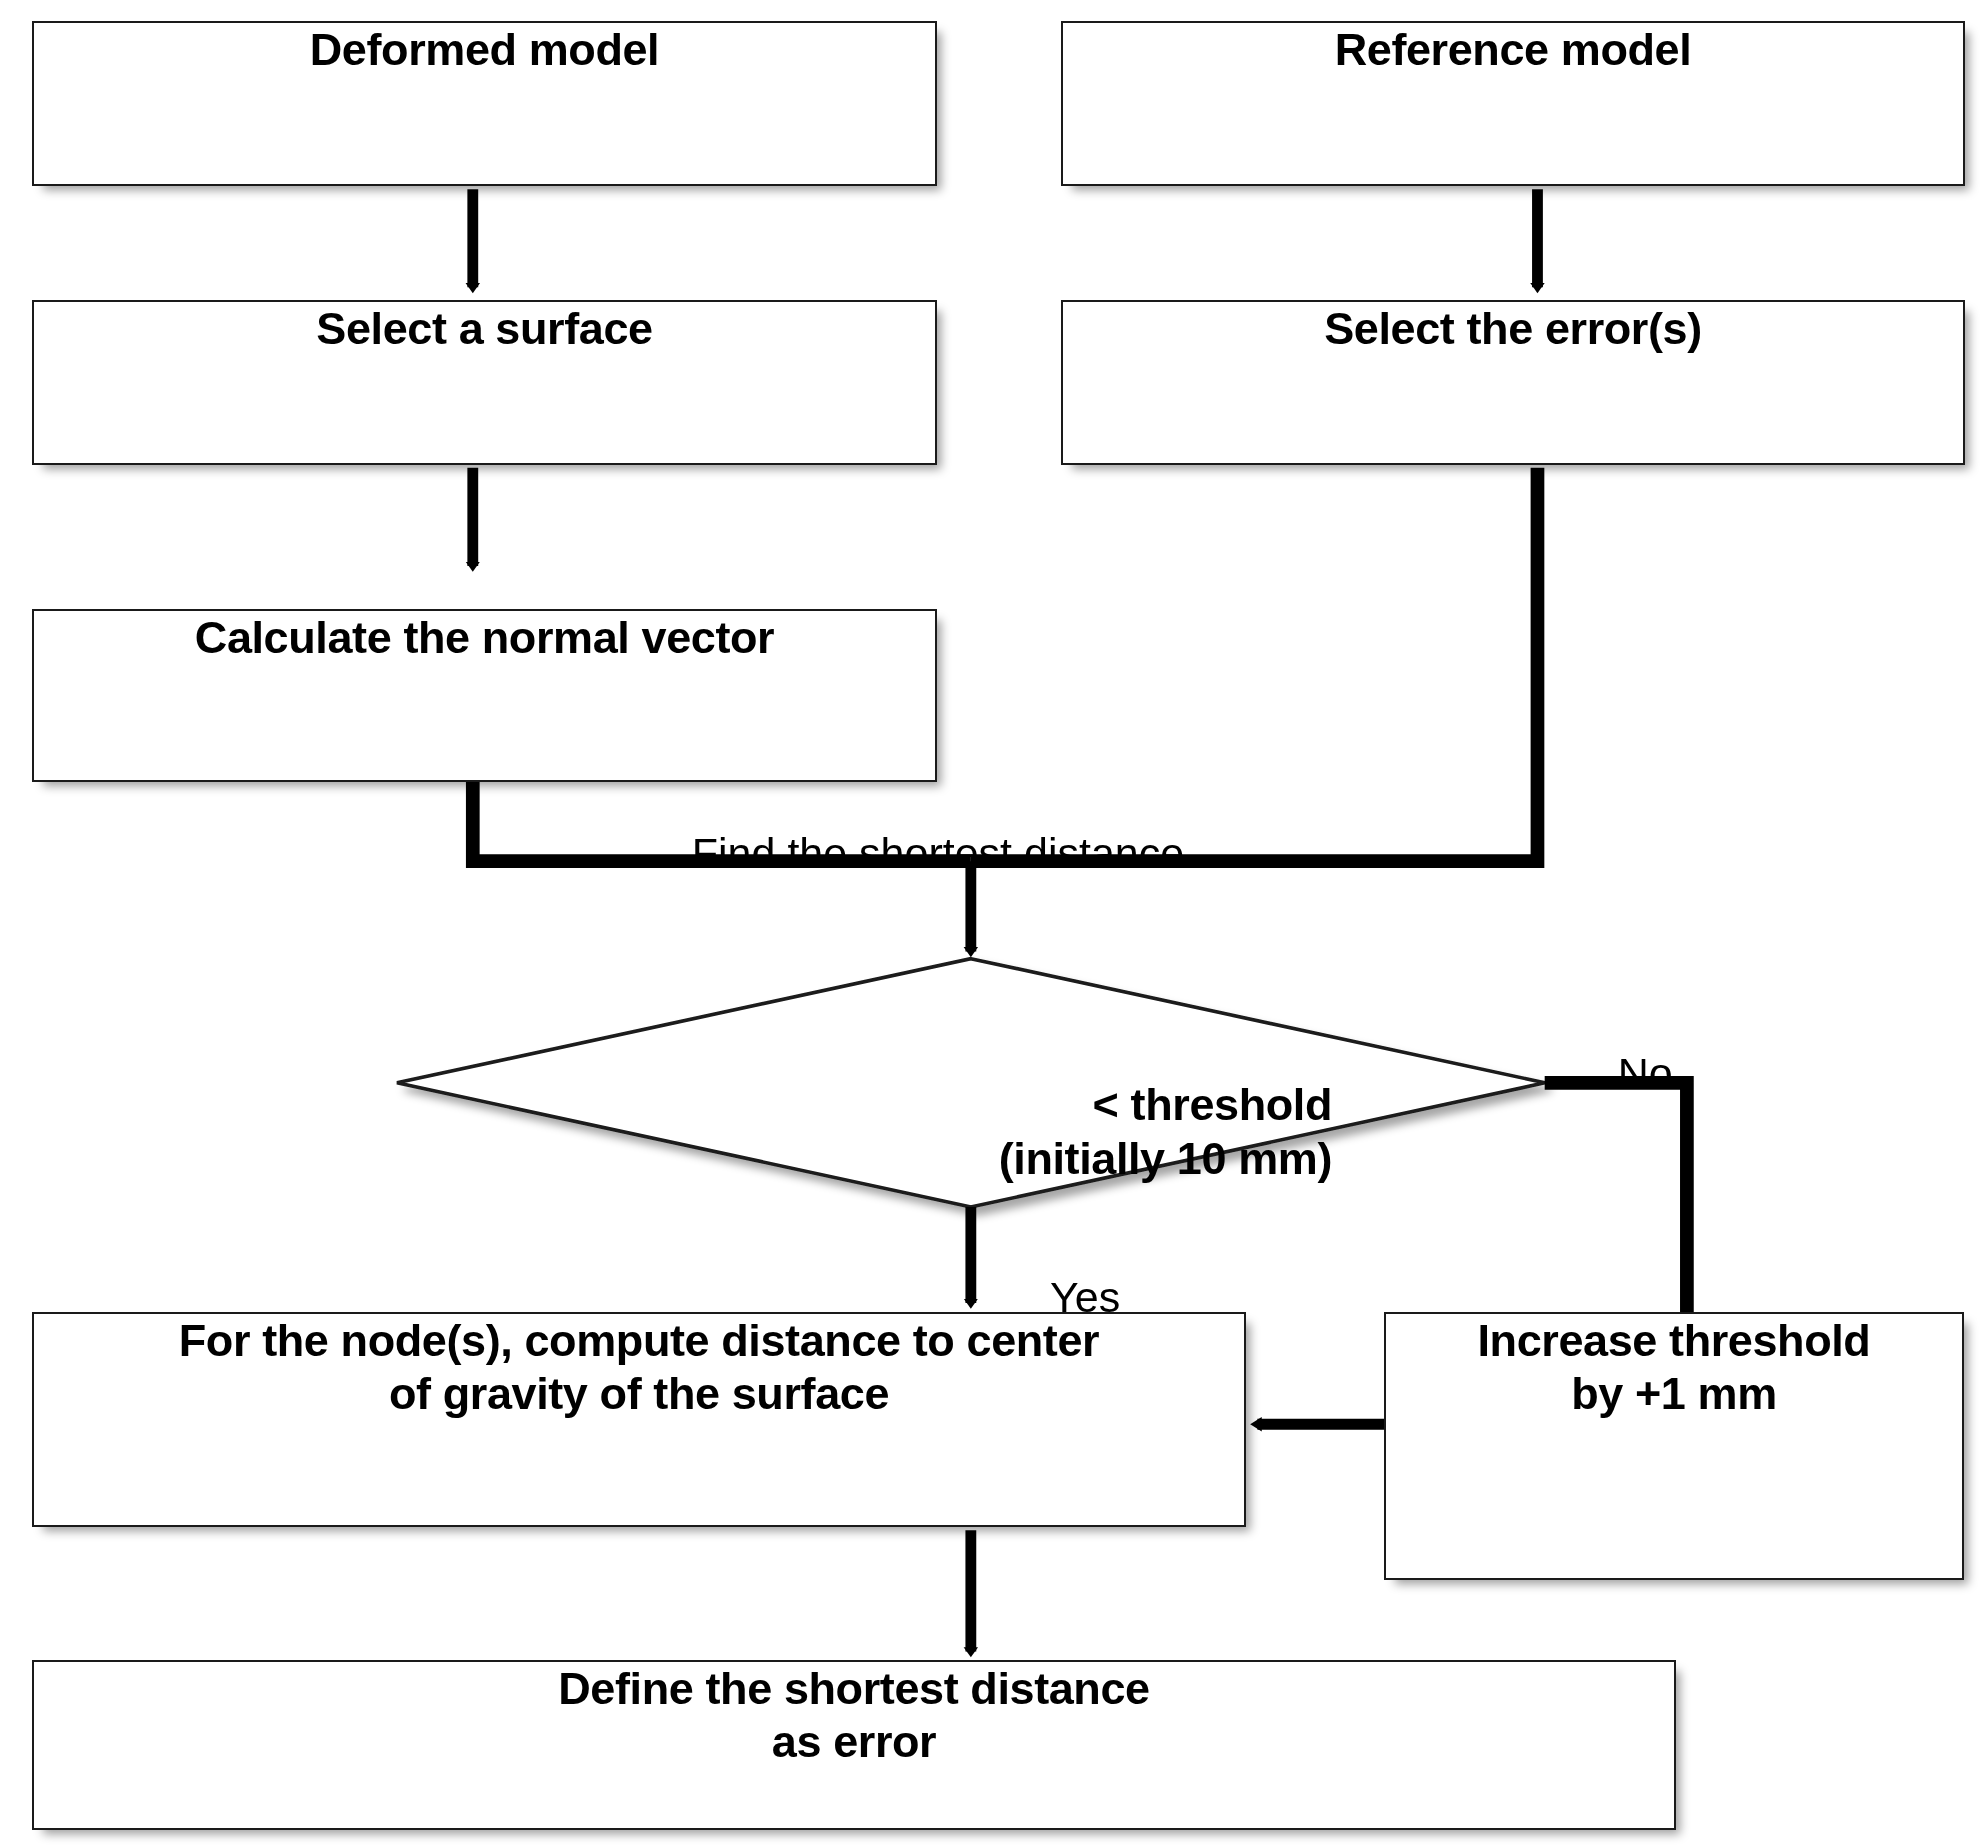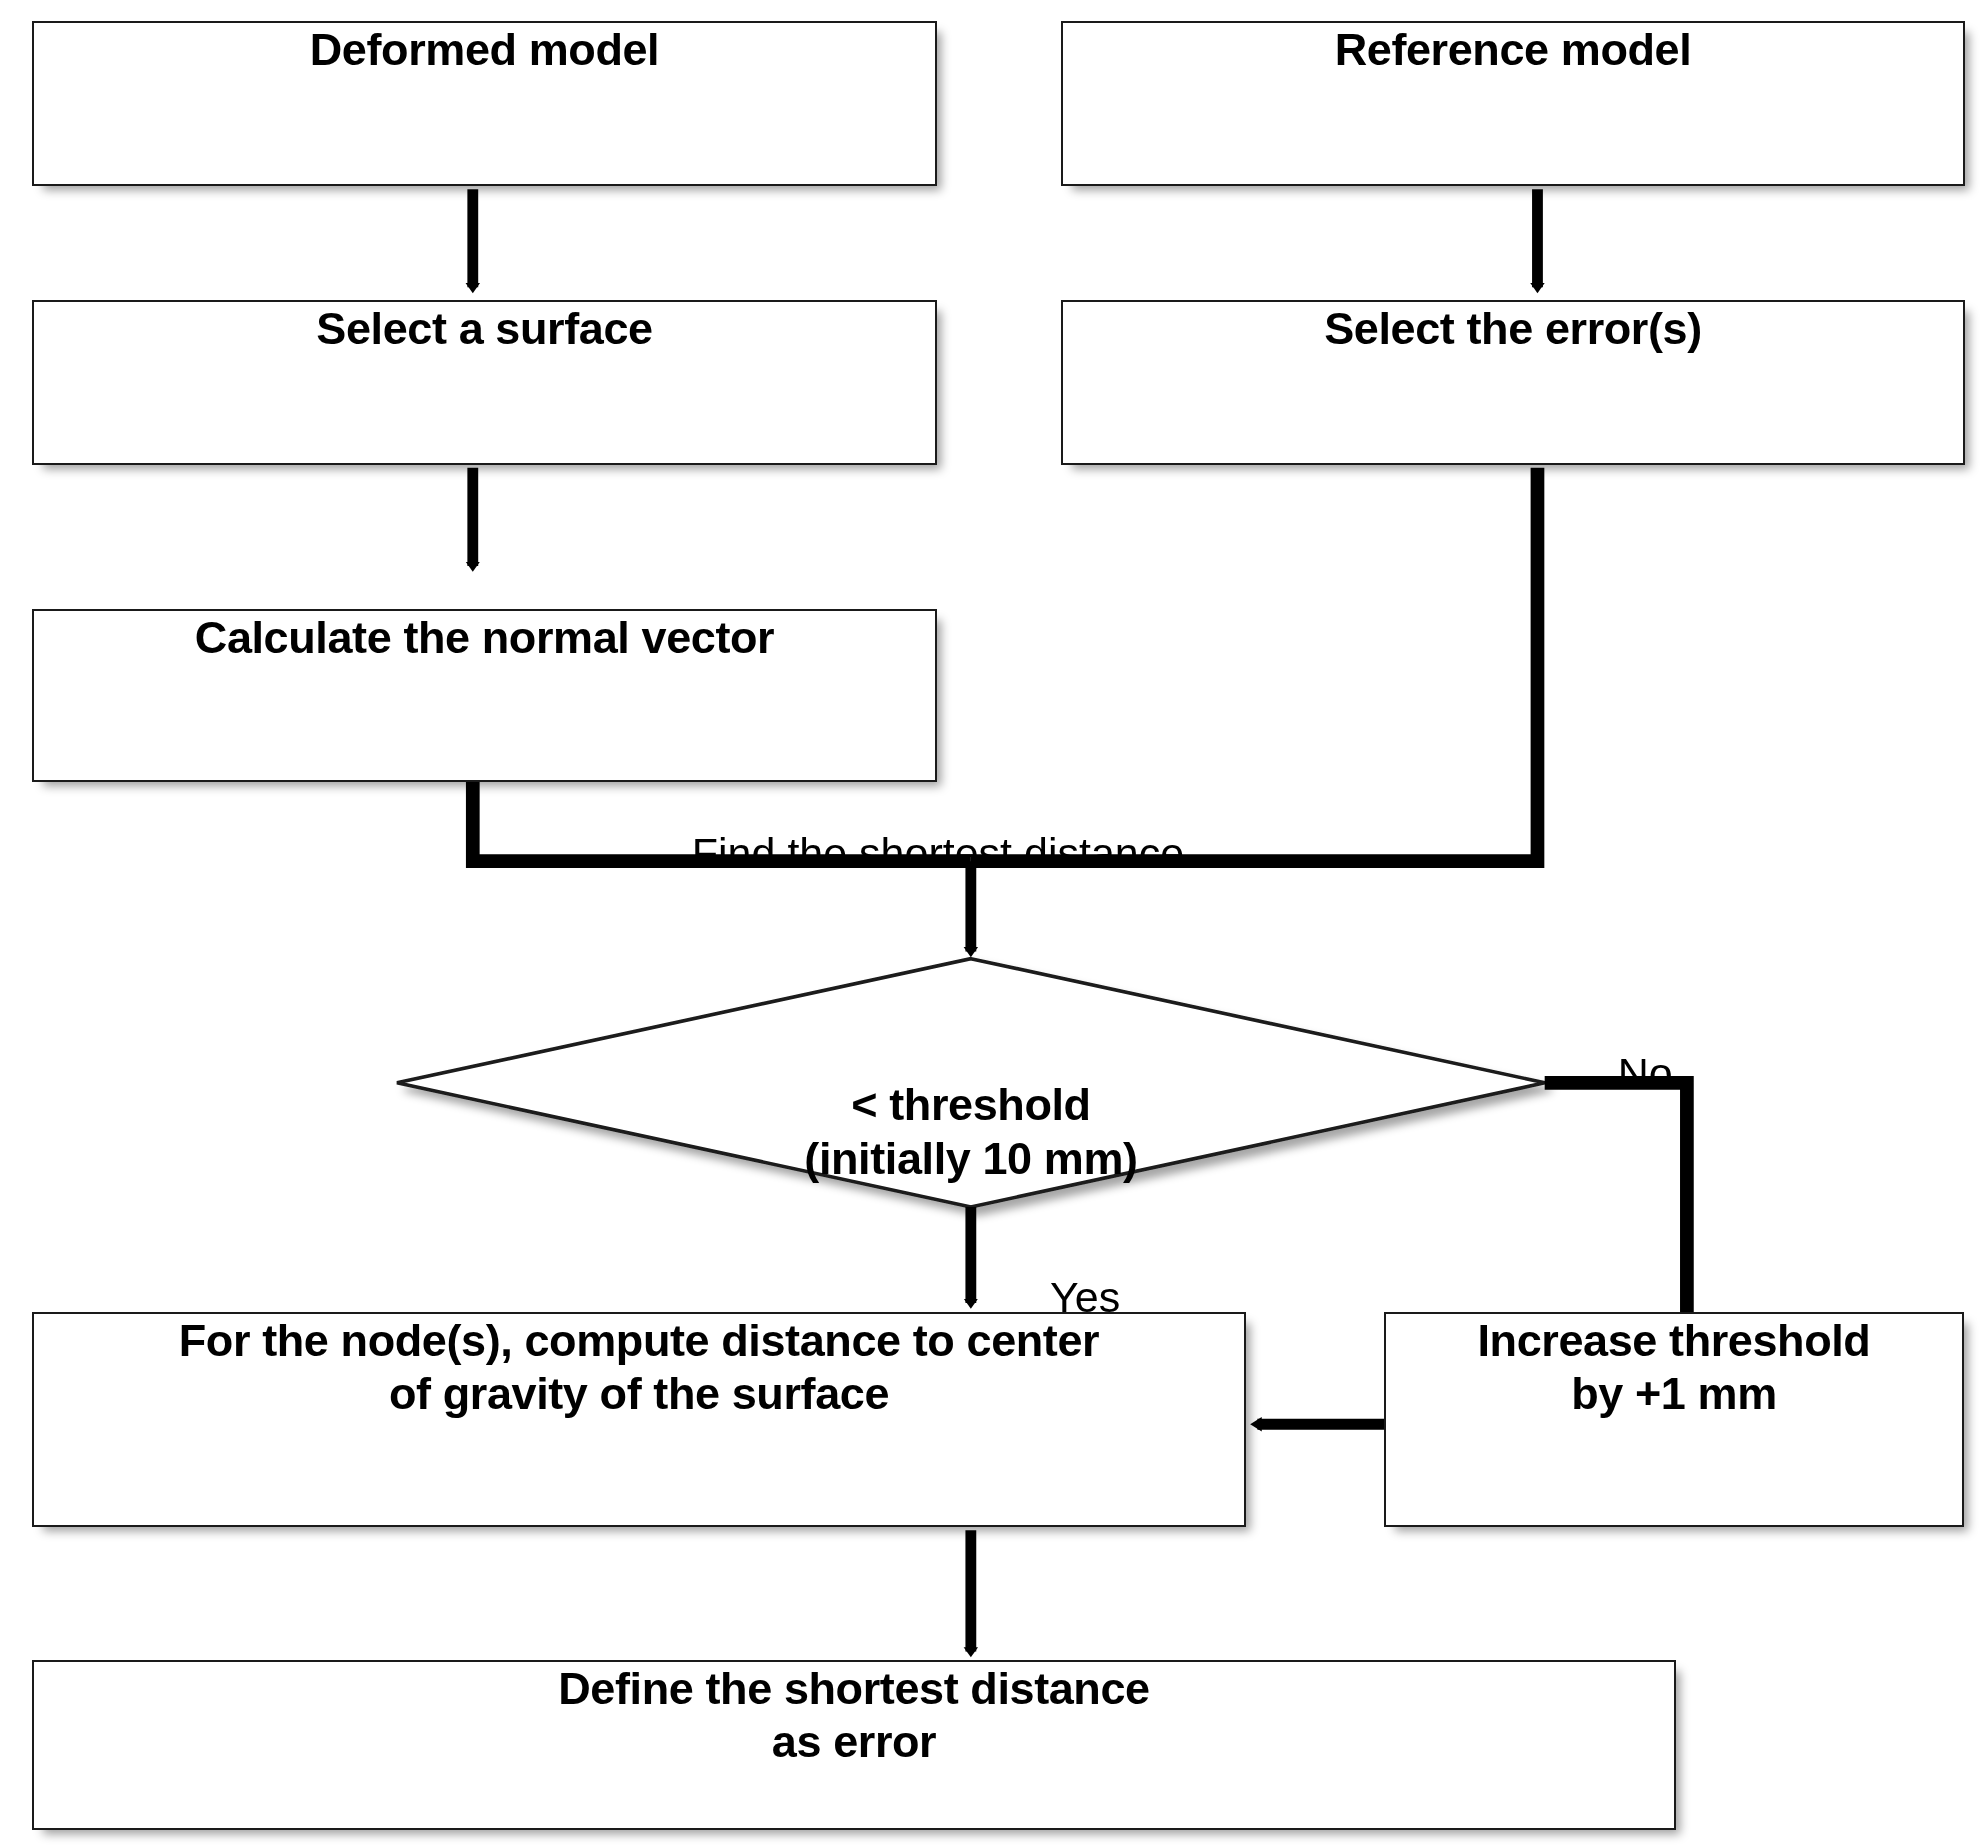--- a/index.html
+++ b/index.html
@@ -50,21 +50,21 @@
     white-space: pre-line;
     padding: 0 10px;
   }
   .decision-label {
     position: absolute;
     font-family: "Liberation Sans", sans-serif;
     font-weight: bold;
     font-size: 45px;
     line-height: 1.2;
     color: #000000;
-    text-align: center;
+    text-align: right;
     white-space: pre-line;
     letter-spacing: -0.4px;
   }
   .edge-label {
     position: absolute;
     font-family: "Liberation Sans", sans-serif;
     font-weight: normal;
     font-size: 43px;
     line-height: 1.1;
     color: #000000;
@@ -135,21 +135,21 @@
   <div class="decision-label" style="left:610px; top:1024px; width:722px;">
     <span>&lt; threshold
 (initially 10 mm)</span>
   </div>
 
   <div class="node-box" style="left:32px; top:1312px; width:1214px; height:215px;">
     <span class="node-label">For the node(s), compute distance to center
 of gravity of the surface</span>
   </div>
 
-  <div class="node-box" style="left:1384px; top:1312px; width:580px; height:215px;">
+  <div class="node-box" style="left:1384px; top:1312px; width:580px; height:268px;">
     <span class="node-label">Increase threshold
 by +1 mm</span>
   </div>
 
   <div class="node-box" style="left:32px; top:1660px; width:1644px; height:170px;">
     <span class="node-label">Define the shortest distance
 as error</span>
   </div>
 
   <div class="edge-label" style="left:644px; top:783px;">

